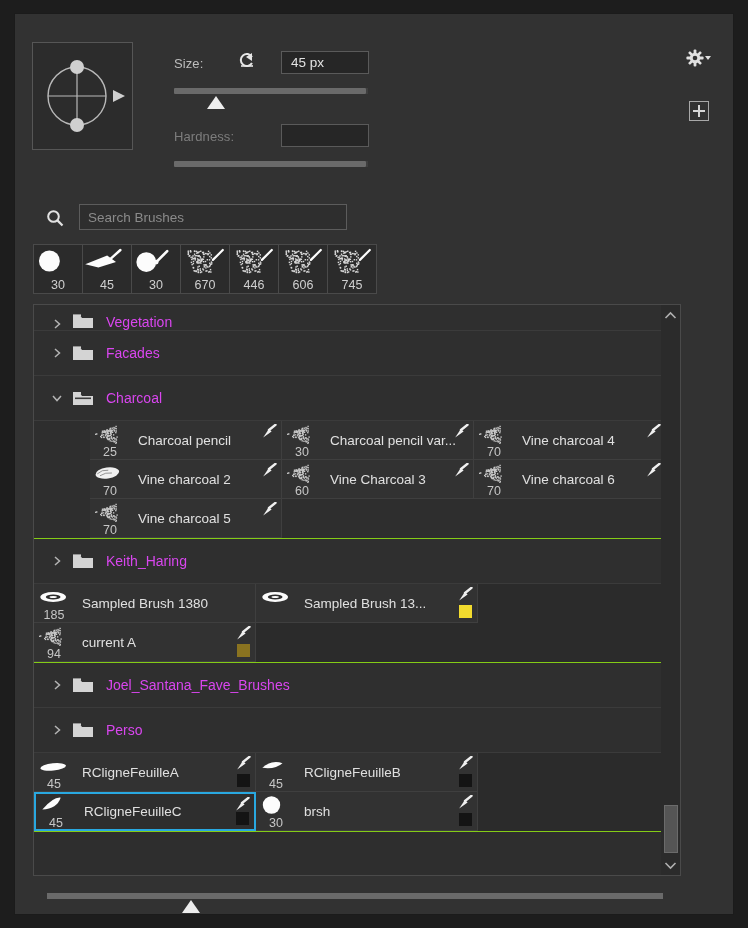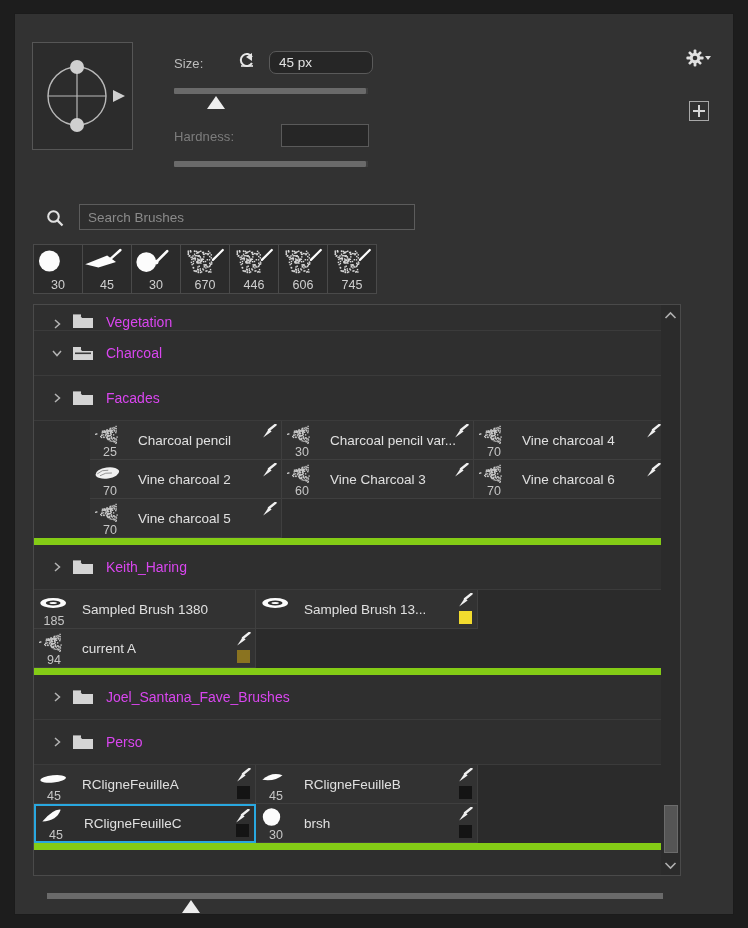--- a/index.html
+++ b/index.html
@@ -46,21 +46,21 @@
     position: absolute;
     background: #262626;
     border: 1px solid #5a5a5a;
     box-sizing: border-box;
     color: #e2e2e2;
     font-size: 13.5px;
     padding: 0 0 0 9px;
     line-height: 21px;
     height: 23px;
   }
-  #size-field { left: 254px; top: 37px; width: 104px; border-radius: 7px; }
+  #size-field { left: 266px; top: 37px; width: 88px; }
   #hardness-field { left: 266px; top: 110px; width: 88px; background:#262626; }
 
   .slider-track {
     position: absolute;
     height: 6px;
     background: #6a6a6a;
     border-radius: 1px;
   }
   .slider-track .cap {
     position: absolute; right: -2px; top: 0;
@@ -94,21 +94,21 @@
     content: ""; position: absolute; background: #d6d6d6;
   }
   .plus-btn::before { left: 3px; top: 8px; width: 12px; height: 2px; }
   .plus-btn::after { left: 8px; top: 3px; width: 2px; height: 12px; }
 
   
   .search-row { position: absolute; left: 17px; top: 185px; width: 690px; height: 38px; }
   .search-icon { position: absolute; left: 14px; top: 10px; width: 18px; height: 18px; }
   .search-input {
     position: absolute; left: 47px; top: 5px;
-    width: 336px; height: 26px;
+    width: 268px; height: 26px;
     background: #2e2e2e;
     border: 1px solid #5c5c5c;
     box-sizing: border-box;
     color: #d5d5d5;
     font-size: 13.5px;
     font-family: "Liberation Sans", sans-serif;
     padding-left: 8px;
     outline: none;
   }
   .search-input::placeholder { color: #8b8b8b; }
@@ -164,21 +164,21 @@
   }
   .folder-ico { width: 22px; height: 17px; margin-left: 4px; position: relative; }
   .folder-name {
     margin-left: 12px;
     font-size: 14px; color: #d946ef;
   }
 
   .brush-grid {
     display: flex; flex-wrap: wrap;
     background: #2b2b2b;
-    border-bottom: 7px solid #84cc16;
+    border-bottom: 1px solid #84cc16;
   }
   .brush-grid.indent { padding-left: 56px; background: #2e2e2e; }
 
   .brush-item {
     position: relative;
     width: 192px; height: 39px;
     background: #323232;
     border-right: 1px solid #3f3f3f;
     border-bottom: 1px solid #3f3f3f;
     box-sizing: border-box;
@@ -876,41 +876,41 @@
           </span>
           <span class="folder-ico"><svg width="22" height="17" viewBox="0 0 22 17">
               <path d="M1 3 L1 15 L21 15 L21 5 L10 5 L8.5 3 Z" fill="#d4d4d4"></path>
               <rect x="1" y="1.4" width="8" height="2" fill="#d4d4d4"></rect>
             </svg></span>
           <span class="folder-name">Vegetation</span>
         </div>
         <div class="folder-row">
           <span class="chev">
             <svg width="12" height="12" viewBox="0 0 12 12">
+              <polyline points="4,2 8.5,6 4,10" fill="none" stroke="#b4b4b4" stroke-width="1.5"></polyline>
+            </svg>
+          </span>
+          <span class="folder-ico"><svg width="22" height="17" viewBox="0 0 22 17">
+              <path d="M1 3 L1 15 L21 15 L21 5 L10 5 L8.5 3 Z" fill="#d4d4d4"></path>
+              <rect x="1" y="1.4" width="8" height="2" fill="#d4d4d4"></rect>
+            </svg></span>
+          <span class="folder-name">Facades</span>
+        </div>
+        <div class="folder-row">
+          <span class="chev">
+            <svg width="12" height="12" viewBox="0 0 12 12">
               <polyline points="2,4 6,8.5 10,4" fill="none" stroke="#b4b4b4" stroke-width="1.5"></polyline>
             </svg>
           </span>
           <span class="folder-ico"><svg width="22" height="17" viewBox="0 0 22 17">
               <path d="M1 4 L1 15 L21 15 L21 6 L10 6 L8.5 4 Z" fill="#d4d4d4"></path>
               <rect x="1" y="2" width="8" height="2.5" fill="#d4d4d4"></rect>
               <rect x="3" y="7.5" width="16" height="1.6" fill="#3a3a3a"></rect>
             </svg></span>
           <span class="folder-name">Charcoal</span>
-        </div>
-        <div class="folder-row">
-          <span class="chev">
-            <svg width="12" height="12" viewBox="0 0 12 12">
-              <polyline points="4,2 8.5,6 4,10" fill="none" stroke="#b4b4b4" stroke-width="1.5"></polyline>
-            </svg>
-          </span>
-          <span class="folder-ico"><svg width="22" height="17" viewBox="0 0 22 17">
-              <path d="M1 3 L1 15 L21 15 L21 5 L10 5 L8.5 3 Z" fill="#d4d4d4"></path>
-              <rect x="1" y="1.4" width="8" height="2" fill="#d4d4d4"></rect>
-            </svg></span>
-          <span class="folder-name">Facades</span>
         </div>
         <div class="brush-grid indent">
           <div class="brush-item">
             <div class="bi-thumb">
               <div class="gl"><svg width="38" height="22" viewBox="0 0 40 24">
                   <rect x="22.3" y="15.7" width="1.5" height="1.5" fill="#c9c9c9"></rect>
                   <rect x="16.0" y="12.4" width="1.5" height="1.5" fill="#c9c9c9"></rect>
                   <rect x="15.0" y="15.5" width="1.5" height="1.5" fill="#c9c9c9"></rect>
                   <rect x="22.1" y="18.9" width="1.5" height="1.5" fill="#c9c9c9"></rect>
                   <rect x="20.3" y="19.2" width="1.5" height="1.5" fill="#c9c9c9"></rect>

